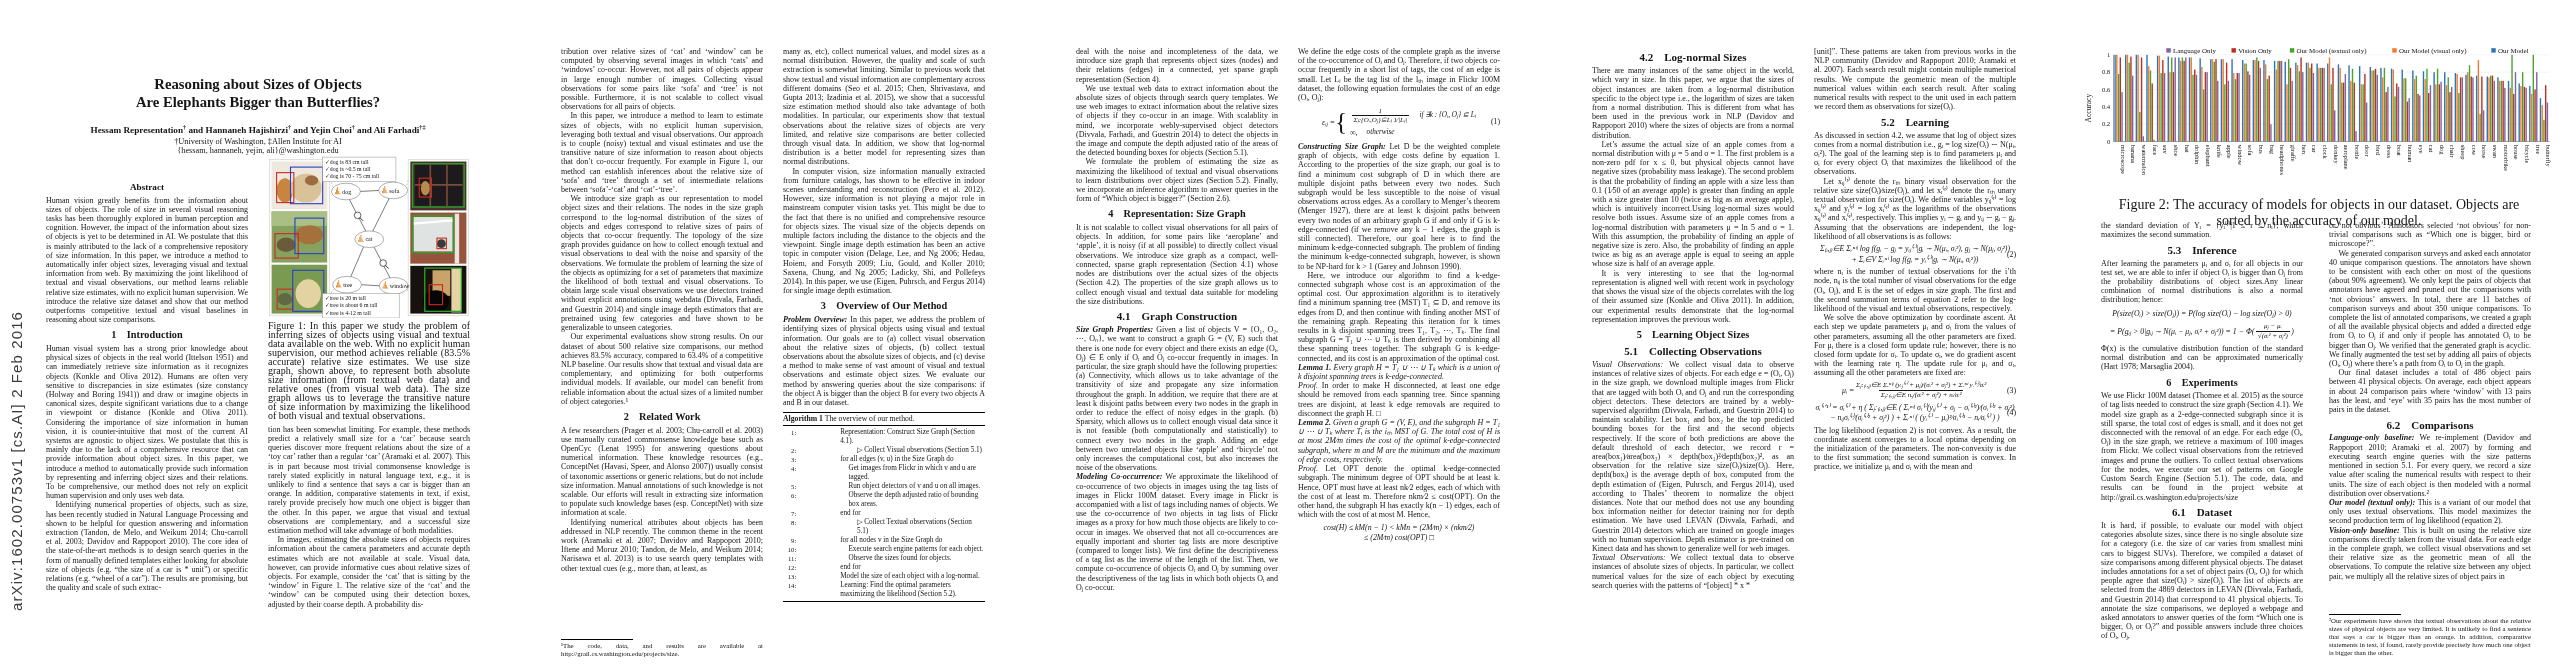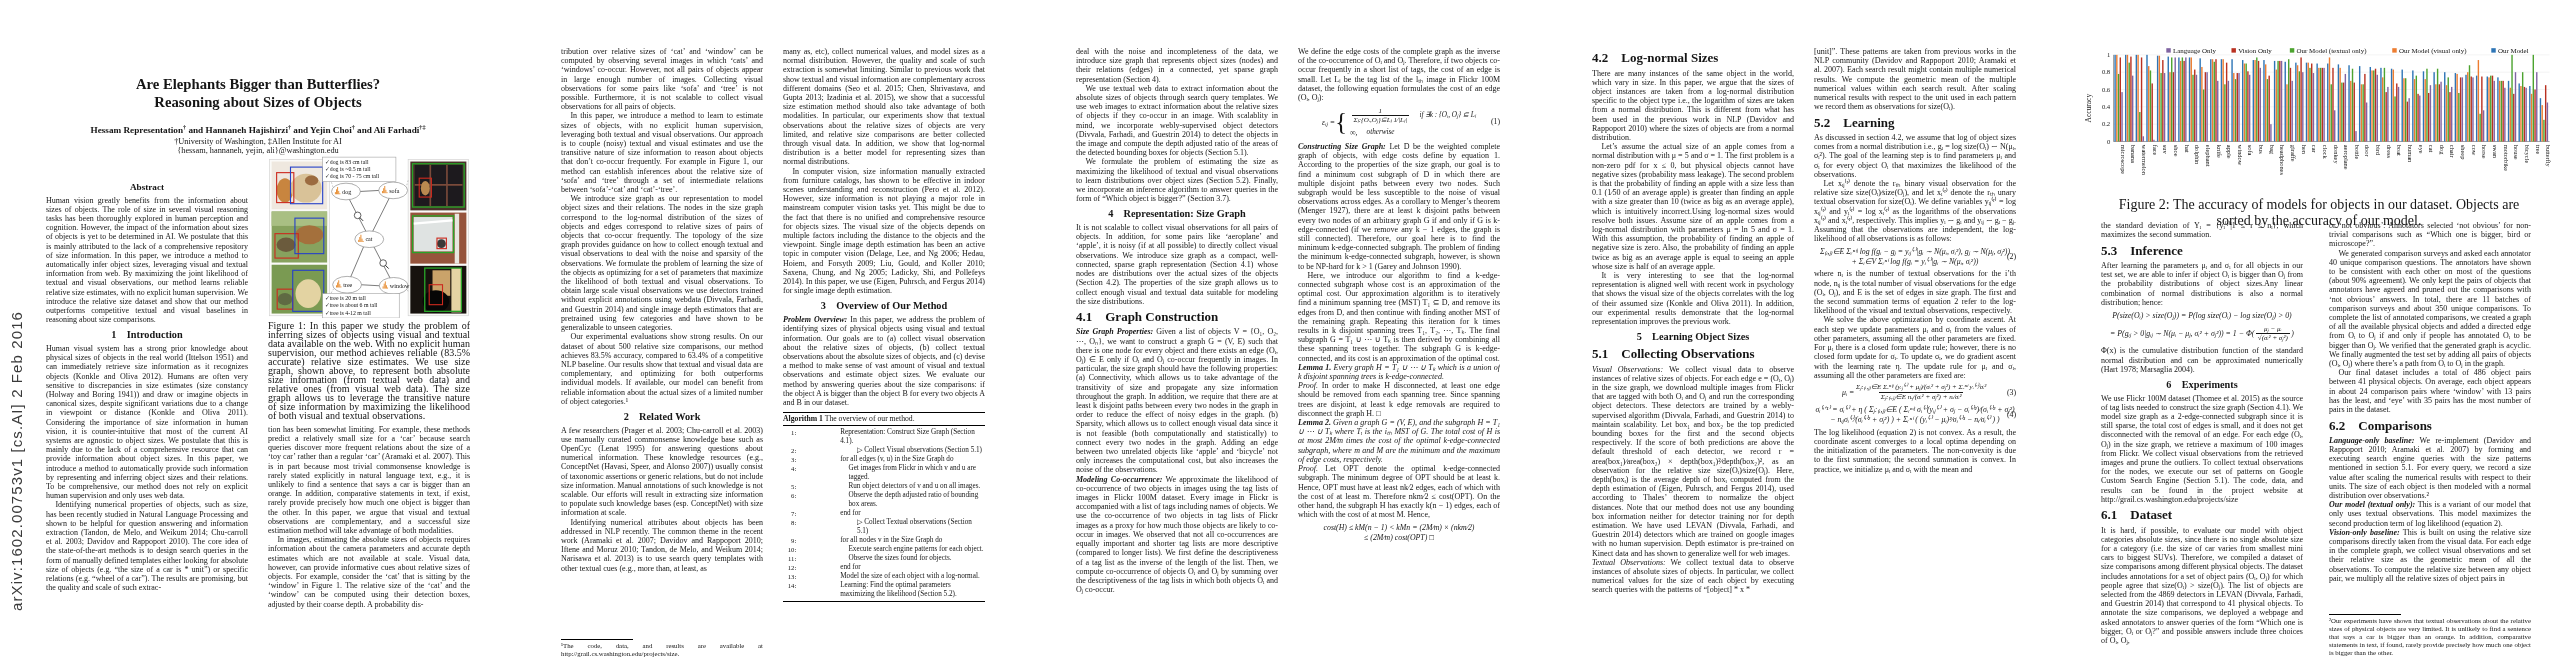--- a/index.html
+++ b/index.html
@@ -34,21 +34,21 @@
   #p4L{left:46px;top:47px;height:612px;}  #p4R{left:268px;top:47px;height:612px;}
   #p5L{left:40px;top:221px;height:437px;}  #p5R{left:268px;top:221px;height:437px;}
 
   .p{margin:0;}
   .ind{text-indent:9.4px;}
   .it{font-style:italic;}
   .leadb{font-weight:bold;font-style:italic;}
   .leadi{font-style:italic;}
   .leadbi{font-weight:bold;font-style:italic;}
   h1.sec{font-size:10.3px;font-weight:bold;text-align:center;margin:5px 0 2.8px;line-height:1.15;}
-  h2.sub{font-size:13px;font-weight:bold;text-align:left;margin:4.4px 0 2.2px;line-height:1.15;}
+  h2.sub{font-size:11px;font-weight:bold;text-align:center;margin:4.4px 0 2.2px;line-height:1.15;}
   .absh{font-size:9.2px;font-weight:bold;text-align:center;margin:0 0 3.3px;}
 
   .math{position:relative;display:flex;align-items:center;justify-content:center;
         font-style:italic;font-size:7.8px;margin:3.3px 0;min-height:11px;text-align:center;}
   .math .lines{display:flex;flex-direction:column;gap:1.1px;}
   .math .eqnum{position:absolute;right:0;font-style:normal;}
   .frac{display:inline-flex;flex-direction:column;align-items:center;vertical-align:middle;
         margin:0 1.7px;font-size:7px;line-height:1.25;}
   .frac .den{border-top:0.6px solid #151515;padding:0 1.7px;}
   .brace{font-size:25.6px;font-weight:100;font-style:normal;margin-right:2.8px;line-height:1;}
@@ -77,22 +77,22 @@
 </head>
 <body>
 
 <div class="doc">
 
   <section class="page" id="page1">
     <div class="wm">
       <span>arXiv:1602.00753v1  [cs.AI]  2 Feb 2016</span>
     </div>
     <header class="titleblock">
+      <div class="ptitle">Reasoning about Sizes of Objects</div>
       <div class="ptitle">Are Elephants Bigger than Butterflies?</div>
-      <div class="ptitle">Reasoning about Sizes of Objects</div>
       <div class="authors" id="authors"><span class="aname">Hessam Representation</span><sup>†</sup><span class="andw"> and </span><span class="aname">Hannaneh Hajishirzi</span><sup>†</sup><span class="andw"> and </span><span class="aname">Yejin Choi</span><sup>†</sup><span class="andw"> and </span><span class="aname">Ali Farhadi</span><sup>†‡</sup></div>
       <div class="affil">†University of Washington, ‡Allen Institute for AI</div>
       <div class="email">{hessam, hannaneh, yejin, ali}@washington.edu</div>
     </header>
     <div class="col" id="p1L">
         <div class="absh">Abstract</div>
         <p class="p">Human vision greatly benefits from the information about sizes of objects. The role of size in several visual reasoning tasks has been thoroughly explored in human perception and cognition. However, the impact of the information about sizes of objects is yet to be determined in AI. We postulate that this is mainly attributed to the lack of a comprehensive repository of size information. In this paper, we introduce a method to automatically infer object sizes, leveraging visual and textual information from web. By maximizing the joint likelihood of textual and visual observations, our method learns reliable relative size estimates, with no explicit human supervision. We introduce the relative size dataset and show that our method outperforms competitive textual and visual baselines in reasoning about size comparisons.</p>
         <h1 class="sec">1 Introduction</h1>
         <p class="p">Human visual system has a strong prior knowledge about physical sizes of objects in the real world (Ittelson 1951) and can immediately retrieve size information as it recognizes objects (Konkle and Oliva 2012). Humans are often very sensitive to discrepancies in size estimates (size constancy (Holway and Boring 1941)) and draw or imagine objects in canonical sizes, despite significant variations due to a change in viewpoint or distance (Konkle and Oliva 2011). Considering the importance of size information in human vision, it is counter-intuitive that most of the current AI systems are agnostic to object sizes. We postulate that this is mainly due to the lack of a comprehensive resource that can provide information about object sizes. In this paper, we introduce a method to automatically provide such information by representing and inferring object sizes and their relations. To be comprehensive, our method does not rely on explicit human supervision and only uses web data.</p>
         <p class="p ind">Identifying numerical properties of objects, such as size, has been recently studied in Natural Language Processing and shown to be helpful for question answering and information extraction (Tandon, de Melo, and Weikum 2014; Chu-carroll et al. 2003; Davidov and Rappoport 2010). The core idea of the state-of-the-art methods is to design search queries in the form of manually defined templates either looking for absolute size of objects (e.g. “the size of a car is * unit”) or specific relations (e.g. “wheel of a car”). The results are promising, but the quality and scale of such extrac-</p>
@@ -312,21 +312,21 @@
             </div>
           </div>
         </div>
       </div>
   </section>
 
   <section class="page" id="page3">
     <div class="col" id="p3L">
         <p class="p">deal with the noise and incompleteness of the data, we introduce size graph that represents object sizes (nodes) and their relations (edges) in a connected, yet sparse graph representation (Section 4).</p>
         <p class="p ind">We use textual web data to extract information about the absolute sizes of objects through search query templates. We use web images to extract information about the relative sizes of objects if they co-occur in an image. With scalablity in mind, we incorporate webly-supervised object detectors (Divvala, Farhadi, and Guestrin 2014) to detect the objects in the image and compute the depth adjusted ratio of the areas of the detected bounding boxes for objects (Section 5.1).</p>
-        <p class="p ind">We formulate the problem of estimating the size as maximizing the likelihood of textual and visual observations to learn distributions over object sizes (Section 5.2). Finally, we incorporate an inference algorithm to answer queries in the form of “Which object is bigger?” (Section 3.7).</p>
+        <p class="p ind">We formulate the problem of estimating the size as maximizing the likelihood of textual and visual observations to learn distributions over object sizes (Section 5.2). Finally, we incorporate an inference algorithm to answer queries in the form of “Which object is bigger?” (Section 2.6).</p>
         <h1 class="sec">4 Representation: Size Graph</h1>
         <p class="p">It is not scalable to collect visual observations for all pairs of objects. In addition, for some pairs like ‘aeroplane’ and ‘apple’, it is noisy (if at all possible) to directly collect visual observations. We introduce size graph as a compact, well-connected, sparse graph representation (Section 4.1) whose nodes are distributions over the actual sizes of the objects (Section 4.2). The properties of the size graph allows us to collect enough visual and textual data suitable for modeling the size distributions.</p>
         <h2 class="sub">4.1 Graph Construction</h2>
         <p class="p"><span class="leadb">Size Graph Properties:</span> Given a list of objects V = {O₁, O₂, ⋯, Oₙ}, we want to construct a graph G = (V, E) such that there is one node for every object and there exists an edge (Oᵢ, Oⱼ) ∈ E only if Oᵢ and Oⱼ co-occur frequently in images. In particular, the size graph should have the following properties:(a) Connectivity, which allows us to take advantage of the transitivity of size and propagate any size information throughout the graph. In addition, we require that there are at least k disjoint paths between every two nodes in the graph in order to reduce the effect of noisy edges in the graph. (b) Sparsity, which allows us to collect enough visual data since it is not feasible (both computationally and statistically) to connect every two nodes in the graph. Adding an edge between two unrelated objects like ‘apple’ and ‘bicycle’ not only increases the computational cost, but also increases the noise of the observations.</p>
         <p class="p"><span class="leadb">Modeling Co-occurrence:</span> We approximate the likelihood of co-occurrence of two objects in images using the tag lists of images in Flickr 100M dataset. Every image in Flickr is accompanied with a list of tags including names of objects. We use the co-occurrence of two objects in tag lists of Flickr images as a proxy for how much those objects are likely to co-occur in images. We observed that not all co-occurrences are equally important and shorter tag lists are more descriptive (compared to longer lists). We first define the descriptiveness of a tag list as the inverse of the length of the list. Then, we compute co-occurrence of objects Oᵢ and Oⱼ by summing over the descriptiveness of the tag lists in which both objects Oᵢ and Oⱼ co-occur.</p>
       </div>
     <div class="col" id="p3R">
         <p class="p">We define the edge costs of the complete graph as the inverse of the co-occurrence of Oᵢ and Oⱼ. Therefore, if two objects co-occur frequently in a short list of tags, the cost of an edge is small. Let Lₗ be the tag list of the lₜₕ image in Flickr 100M dataset, the following equation formulates the cost of an edge (Oᵢ, Oⱼ):</p>
         <div class="math">
           <span>εᵢⱼ = </span>

